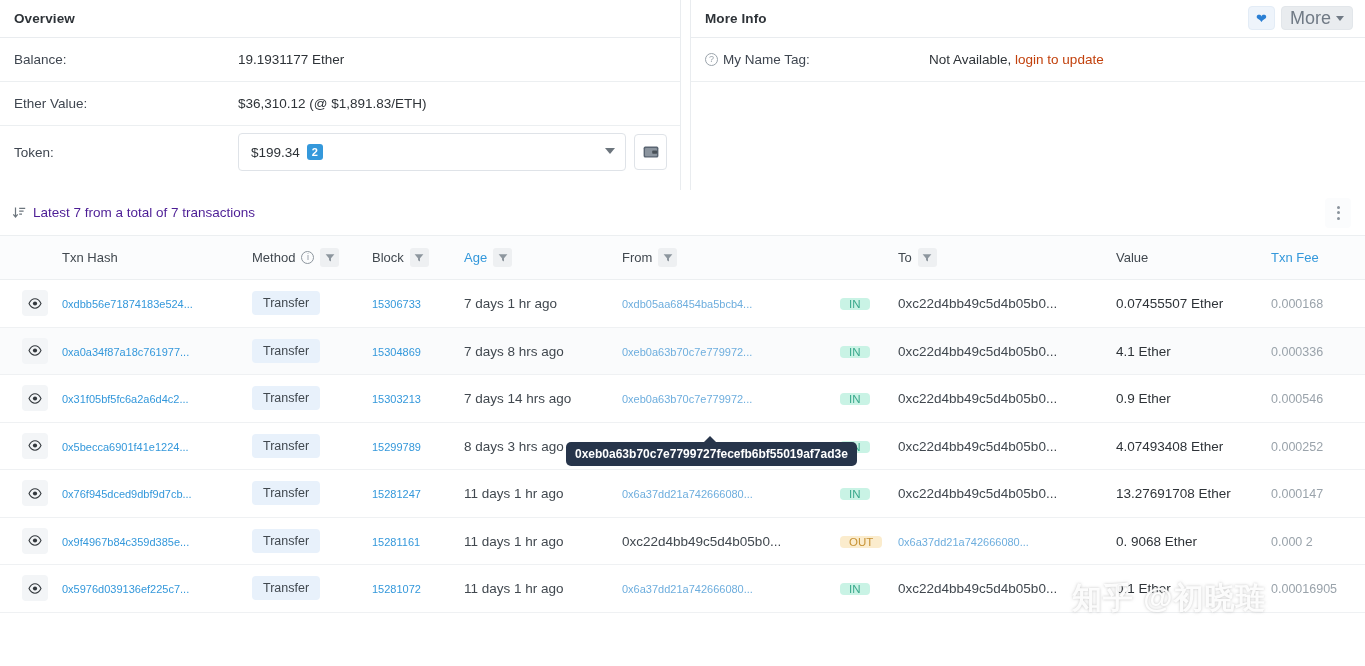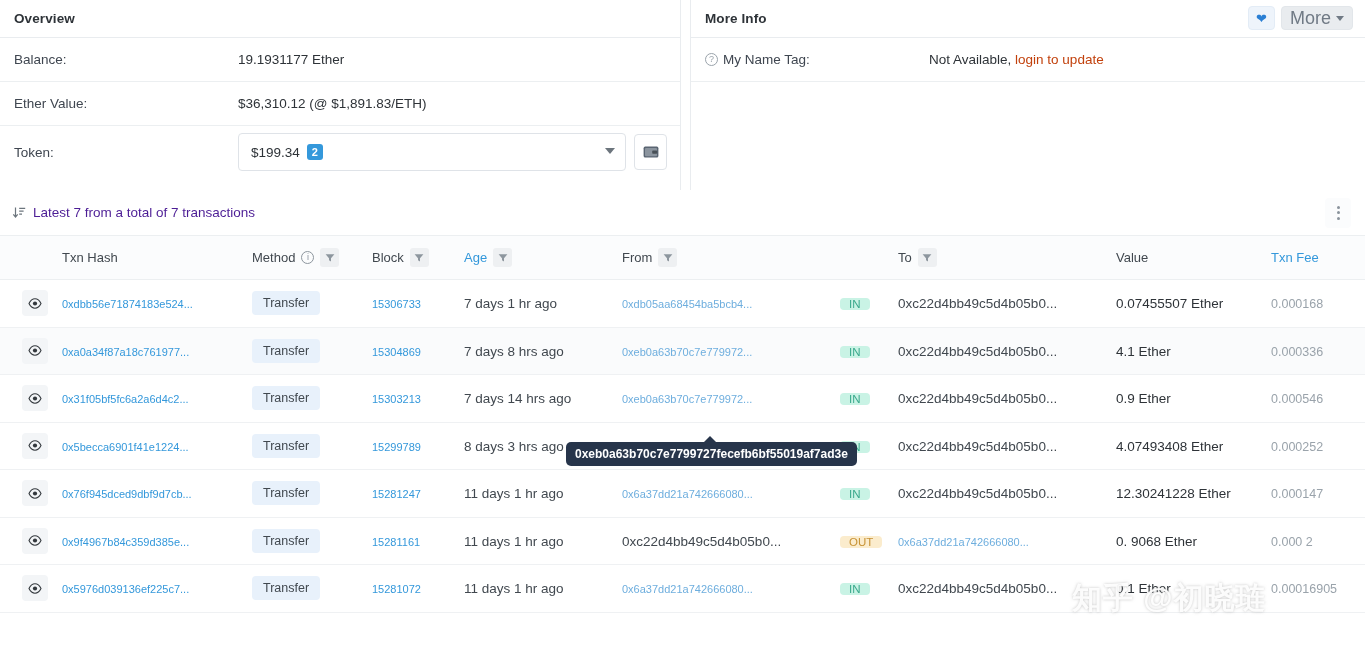--- a/index.html
+++ b/index.html
@@ -559,21 +559,21 @@
               </svg>
             </div>
           </div>
           <div class="c-hash"><span class="td-link">0x76f945dced9dbf9d7cb...</span></div>
           <div class="c-method"><span class="method-pill">Transfer</span></div>
           <div class="c-block"><span class="td-link">15281247</span></div>
           <div class="c-age"><span class="td-plain">11 days 1 hr ago</span></div>
           <div class="c-from"><span class="td-link muted">0x6a37dd21a742666080...</span></div>
           <div class="c-dir"><span class="dir-pill dir-in">IN</span></div>
           <div class="c-to"><span class="td-plain">0xc22d4bb49c5d4b05b0...</span></div>
-          <div class="c-value"><span class="td">12.30241228 Ether</span></div>
+          <div class="c-value"><span class="td">13.27691708 Ether</span></div>
           <div class="c-fee"><span class="td-fee">0.000147</span></div>
         </div>
         <div class="tbl-row">
           <div class="c-eye">
             <div class="eye-btn">
               <svg width="14" height="11" viewBox="0 0 14 11">
                 <path d="M7 0.8 C3.3 0.8 1 5.5 1 5.5 S3.3 10.2 7 10.2 13 5.5 13 5.5 10.7 0.8 7 0.8 z" fill="none" stroke="#33383d" stroke-width="1.1"></path>
                 <circle cx="7" cy="5.5" r="2.1" fill="#33383d"></circle>
               </svg>
             </div>

